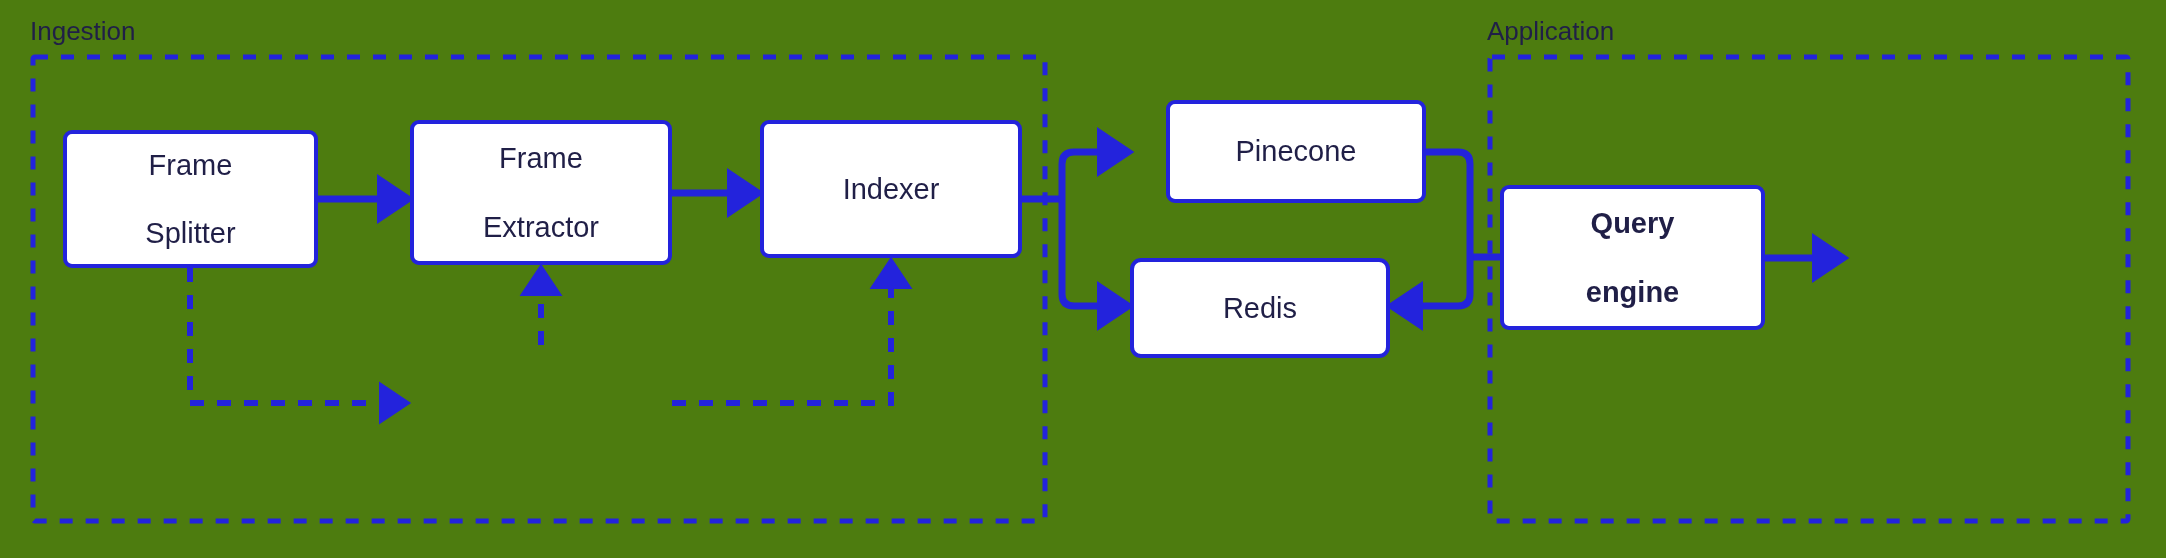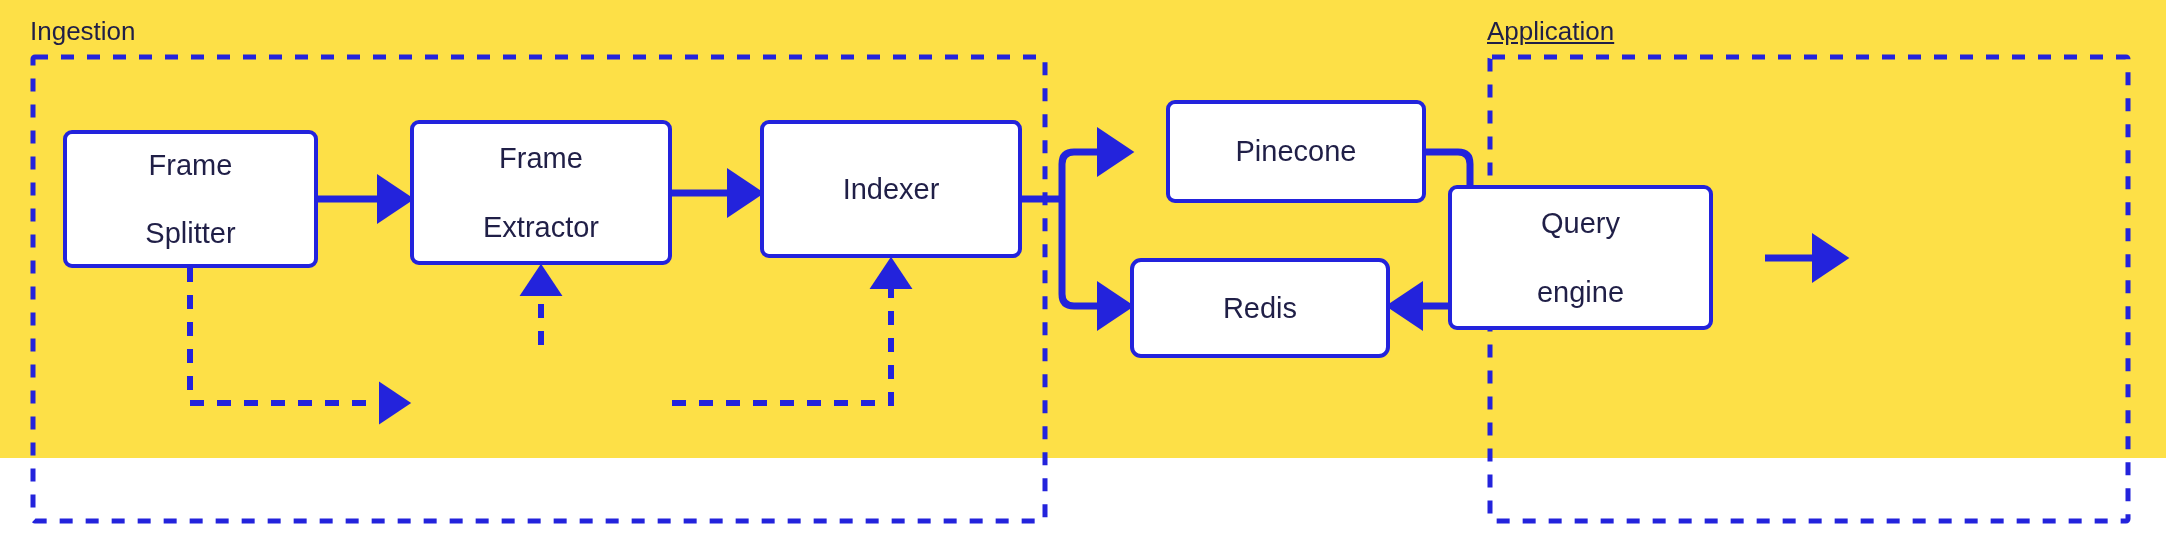--- a/index.html
+++ b/index.html
@@ -1,18 +1,18 @@
 <!DOCTYPE html>
 <html><head>
 <meta charset="utf-8">
 <style>
   html,body{margin:0;padding:0;background:#ffffff;}
   body{width:2166px;height:558px;overflow:hidden;
        font-family:"Liberation Sans","DejaVu Sans",sans-serif;}
-  #stage{position:relative;width:2166px;height:458px;background:#fde047;}
+  #stage{position:relative;width:2166px;height:558px;background:#4d7c0f;}
   #wires{position:absolute;left:0;top:0;width:2166px;height:558px;pointer-events:none;}
 
   .group-label{position:absolute;font-size:26px;color:#201F47;white-space:nowrap;line-height:1;}
 
   .node{position:absolute;box-sizing:border-box;border:4px solid #2323DC;border-radius:9px;
         background:#ffffff;display:flex;align-items:center;justify-content:center;text-align:center;}
   .node span{font-size:29px;color:#201F47;line-height:1.18;display:block;}
 </style>
 </head>
 <body>
@@ -47,21 +47,21 @@
     <path d="M1062,199 L1062,294 Q1062,306 1074,306 L1112,306" fill="none" stroke="#2323DC" stroke-width="7" marker-end="url(#ah)"></path>
 
     <path d="M1500,257 L1470,257" fill="none" stroke="#2323DC" stroke-width="7"></path>
     <path d="M1470,257 L1470,164 Q1470,152 1458,152 L1408,152" fill="none" stroke="#2323DC" stroke-width="7" marker-end="url(#ah)"></path>
     <path d="M1470,257 L1470,294 Q1470,306 1458,306 L1408,306" fill="none" stroke="#2323DC" stroke-width="7" marker-end="url(#ah)"></path>
 
     <path d="M1765,258 L1827,258" fill="none" stroke="#2323DC" stroke-width="7" marker-end="url(#ah)"></path>
   </svg>
 
   <div class="group-label" style="left:30px;top:18px;">Ingestion</div>
-  <div class="group-label" style="left:1487px;top:18px;text-decoration:underline;">Application</div>
+  <div class="group-label" style="left:1487px;top:18px;">Application</div>
 
   <div class="node" style="left:63px;top:130px;width:255px;height:138px;">
     <span>
       <span>Frame</span><br>
       <span>Splitter</span>
     </span>
   </div>
 
   <div class="node" style="left:760px;top:120px;width:262px;height:138px;">
     <span>Indexer</span>
@@ -76,21 +76,21 @@
 
 
   <div class="node" style="left:1130px;top:100px;width:260px;height:103px;margin-left:36px;">
     <span>Pinecone</span>
   </div>
 
   <div class="node" style="left:1130px;top:258px;width:260px;height:100px;border-radius:11px;">
     <span>Redis</span>
   </div>
 
-  <div class="node" style="left:1448px;top:185px;width:265px;height:145px;">
+  <div class="node" style="left:1500px;top:185px;width:265px;height:145px;font-weight:bold;">
     <span>
       <span>Query</span><br>
       <span>engine</span>
     </span>
   </div>
 
 
 </div>
 
 </body></html>

